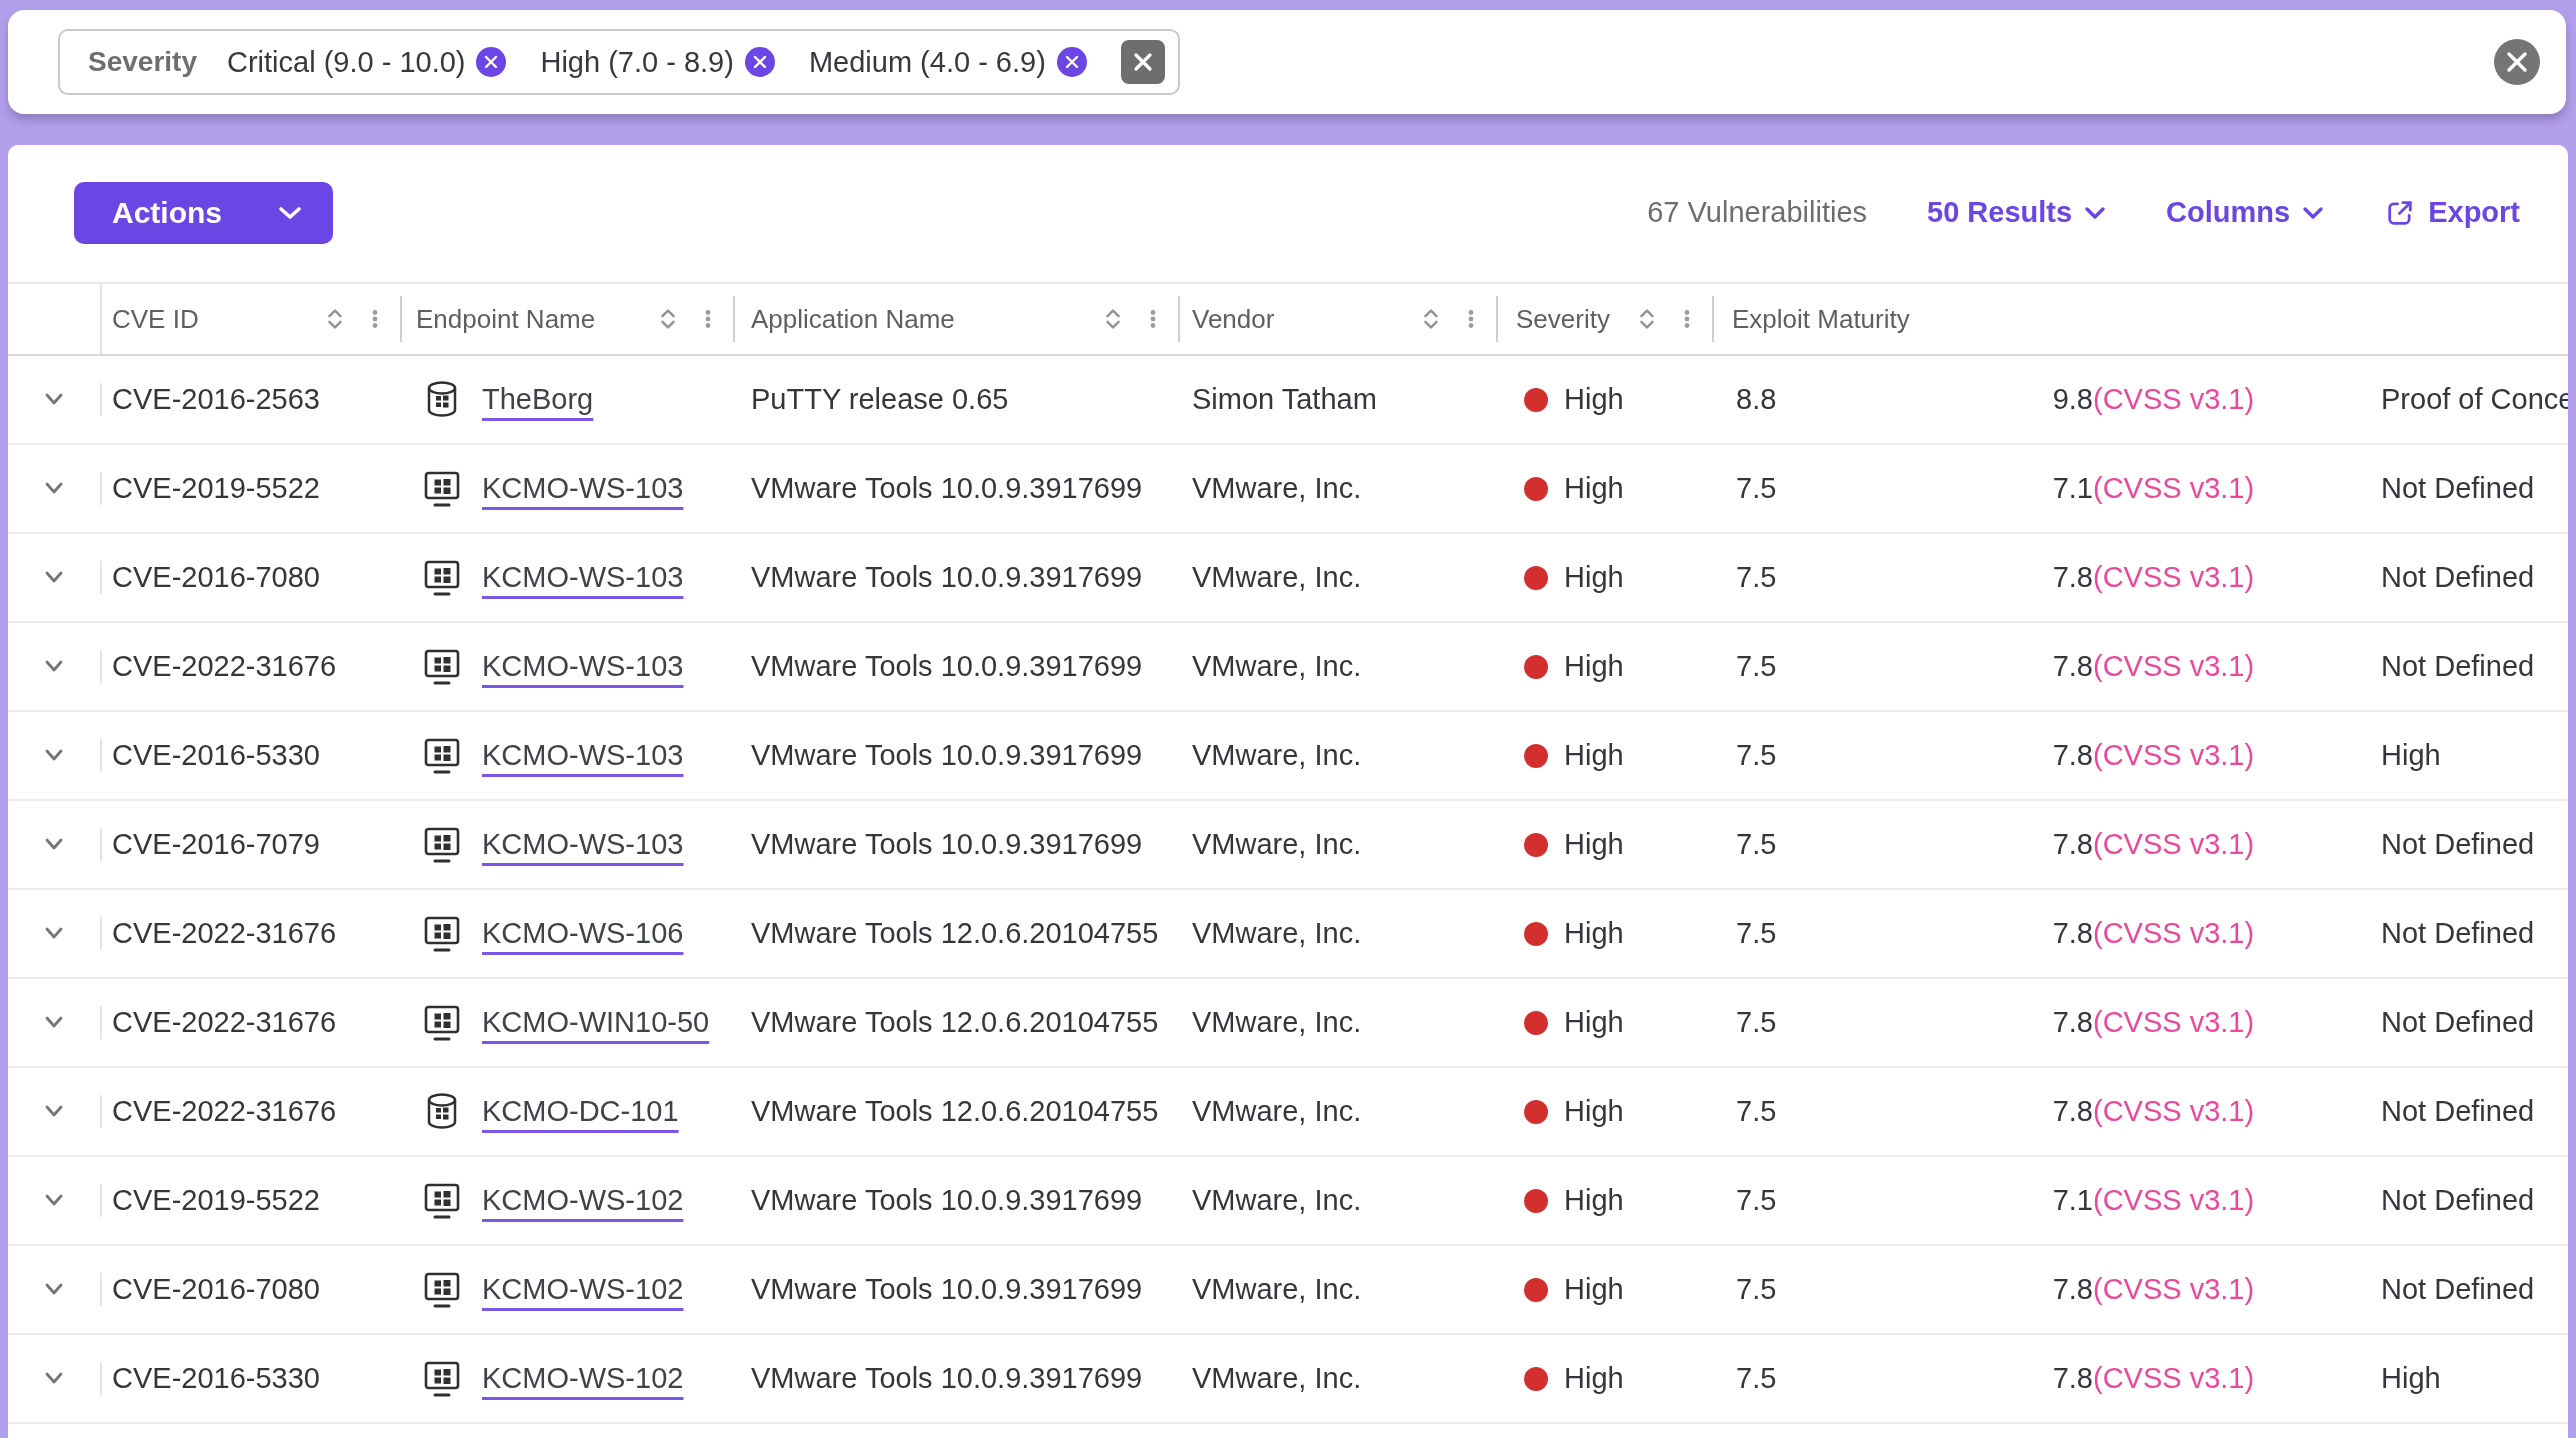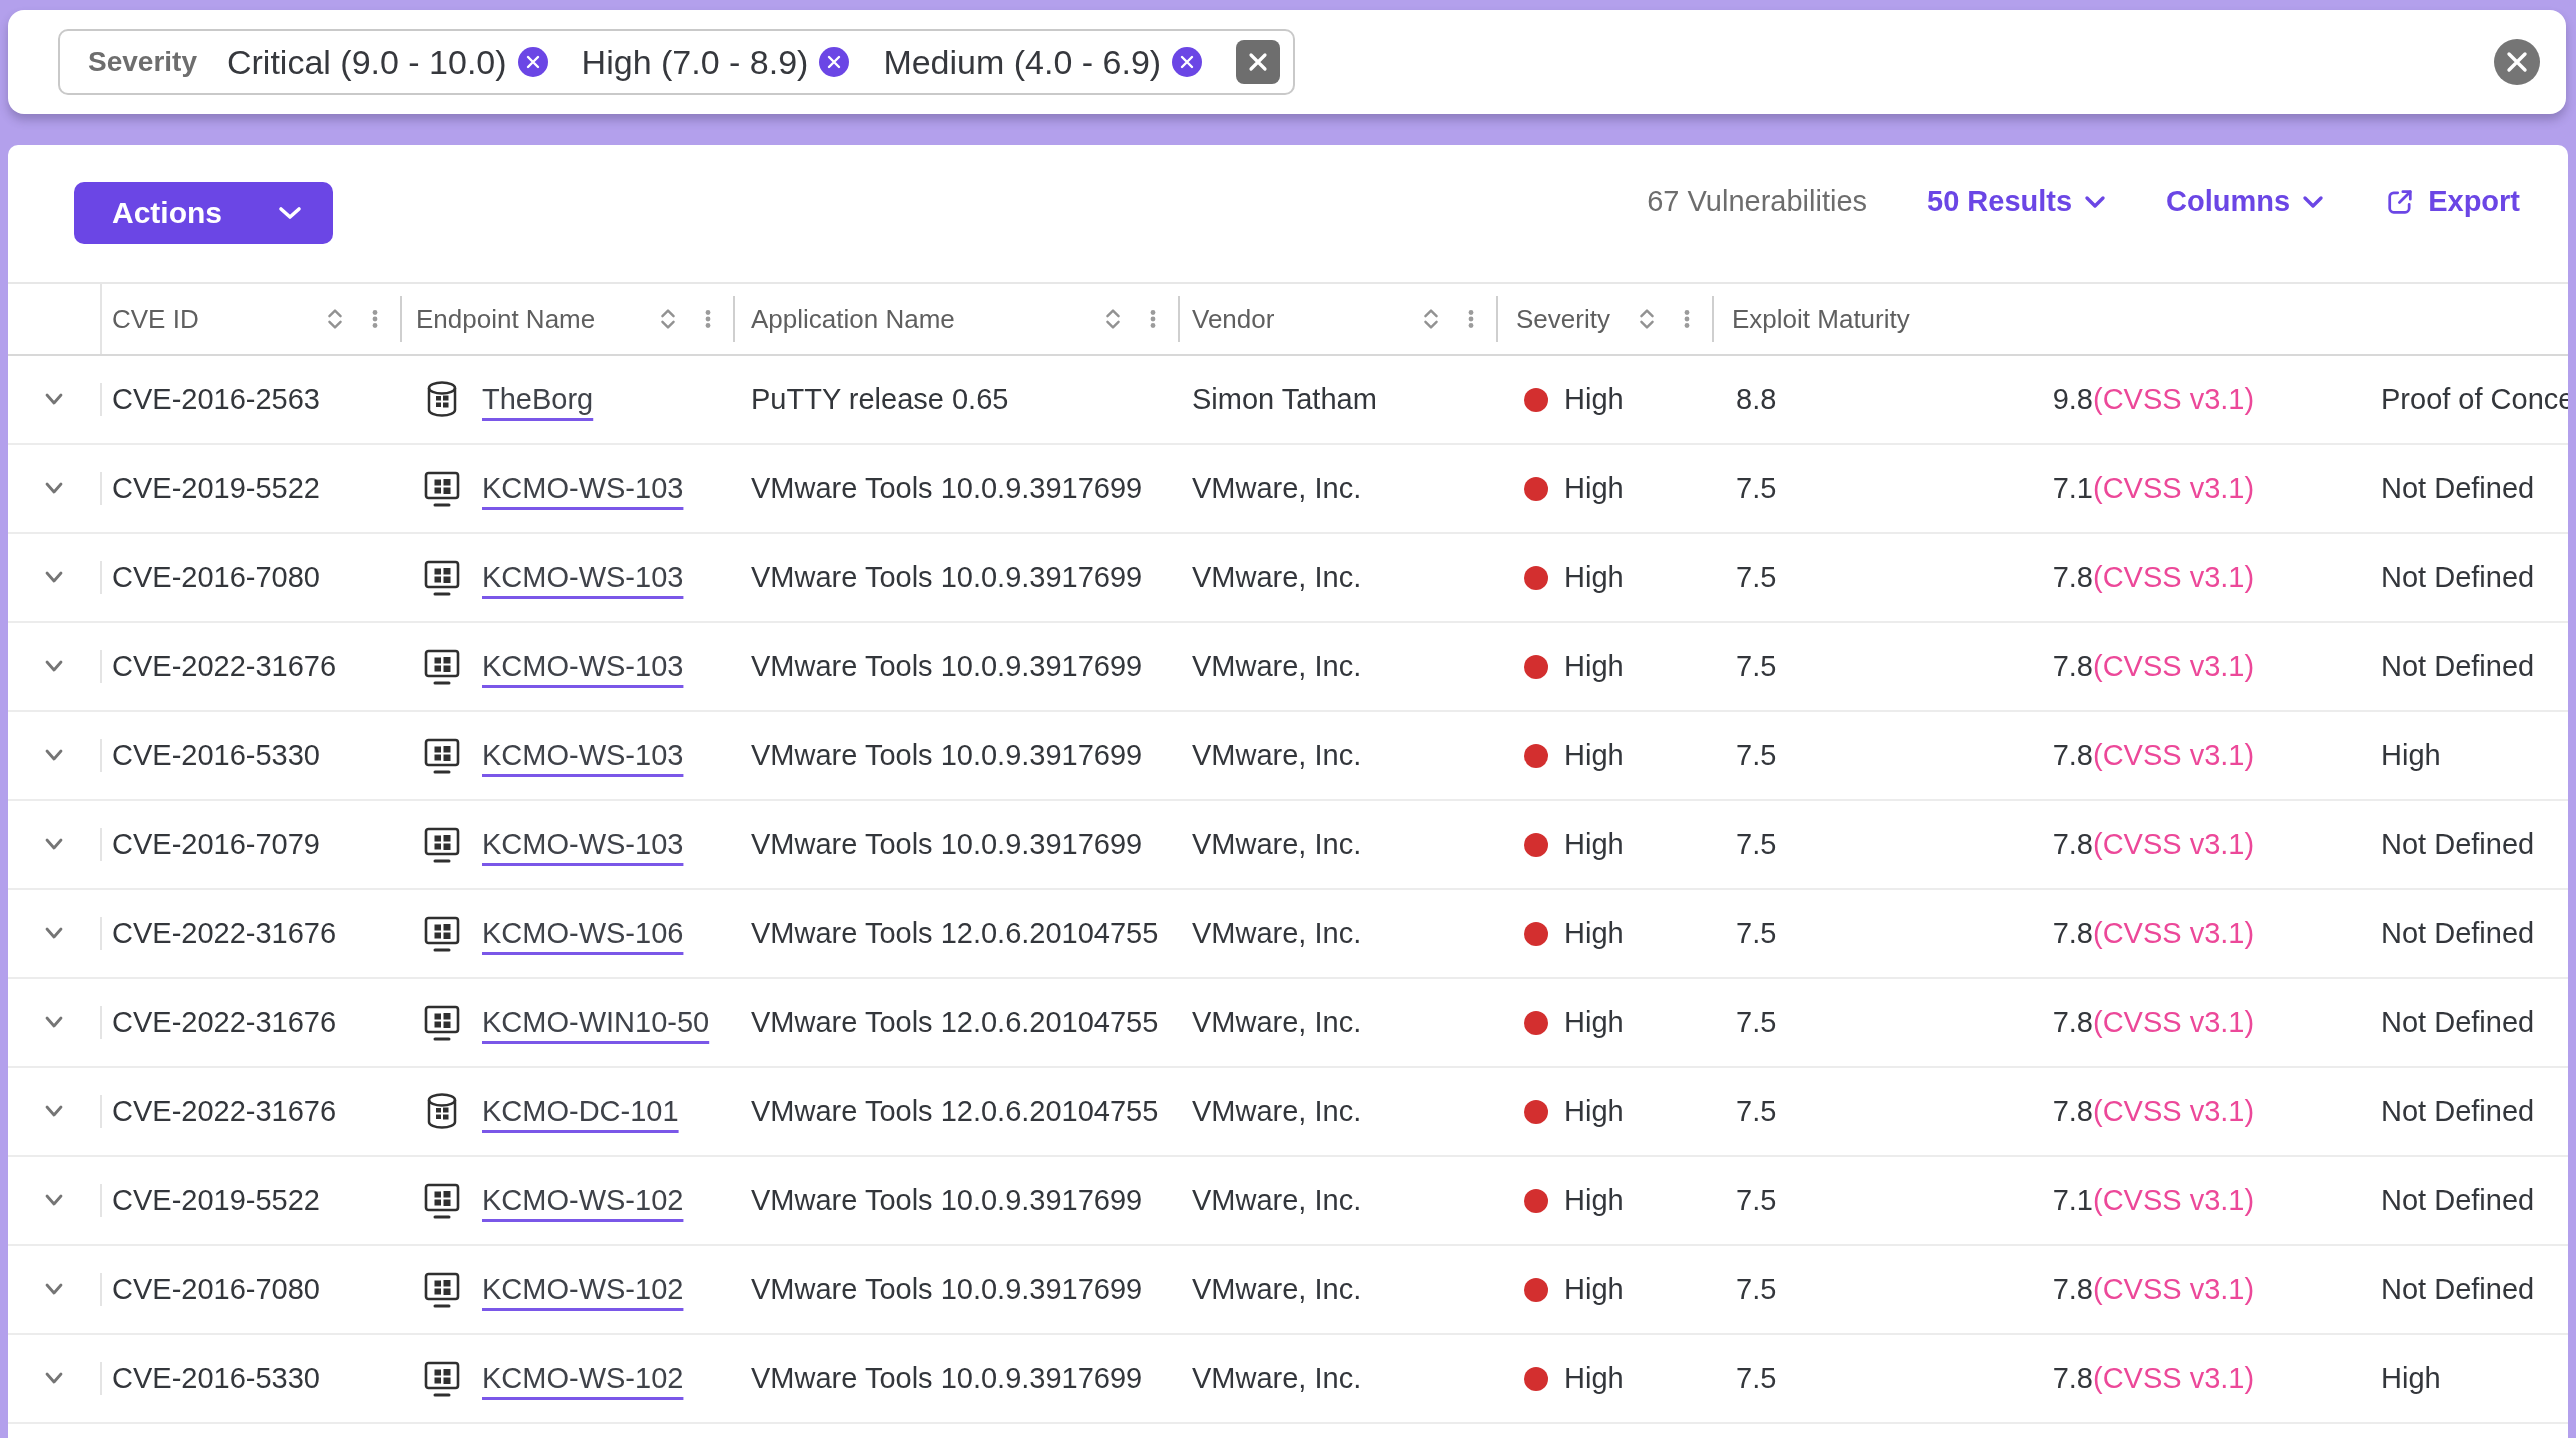--- a/index.html
+++ b/index.html
@@ -18,21 +18,21 @@
     padding:0 26px 0 50px;box-sizing:border-box;
   }
   .filter-group{
     display:inline-flex;align-items:center;gap:30px;
     border:2px solid #c9c9c9;border-radius:10px;
     padding:9px 13px 9px 28px;
   }
   .filter-group-label{font-size:28px;font-weight:700;color:#6e6e6e;}
   .chips{display:flex;align-items:center;gap:34px;}
   .chip{display:flex;align-items:center;gap:11px;}
-  .chip-label{font-size:34px;color:#36383d;}
+  .chip-label{font-size:29px;color:#36383d;}
   .chip-x{
     width:30px;height:30px;border-radius:50%;flex:0 0 auto;
     display:flex;align-items:center;justify-content:center;cursor:pointer;
   }
   .chip-x svg{display:block;}
   .clear-group-btn{
     width:44px;height:44px;border-radius:8px;background:#6e6e6e;border:none;
     display:flex;align-items:center;justify-content:center;cursor:pointer;margin-left:4px;
   }
   .clear-all-btn{
@@ -46,21 +46,21 @@
   }
   .toolbar{position:relative;height:137px;margin-left:14px;}
   .actions-btn{
     position:absolute;left:52px;top:37px;width:259px;height:62px;
     background:var(--accent);border:none;border-radius:10px;cursor:pointer;
     display:flex;align-items:center;justify-content:space-between;
     padding:0 30px 0 38px;box-sizing:border-box;
   }
   .actions-btn .lbl{color:#fff;font-size:30px;font-weight:700;}
   .toolbar-right{
-    position:absolute;right:48px;top:0;height:113px;
+    position:absolute;right:48px;top:11px;height:113px;
     display:flex;align-items:center;
   }
   .vuln-count{font-size:29px;color:#6d6d6d;}
   .tb-link{
     display:flex;align-items:center;gap:12px;cursor:pointer;
     color:var(--accent);font-size:29px;font-weight:700;
   }
   .ml60{margin-left:60px;}
   
   .thead{

